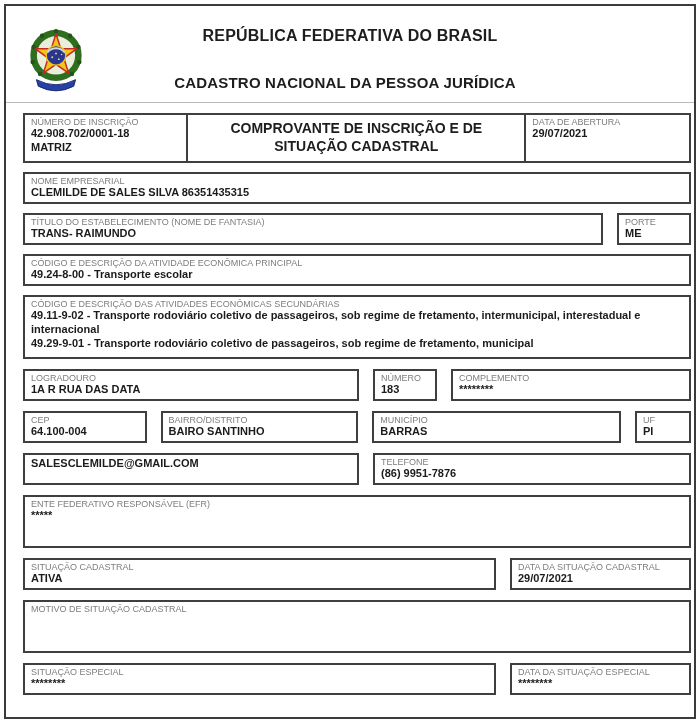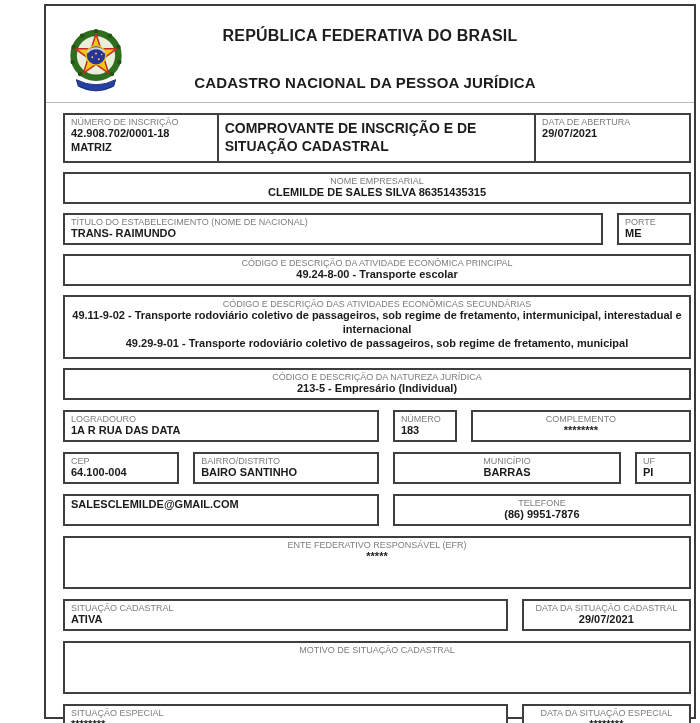--- a/index.html
+++ b/index.html
@@ -1,37 +1,37 @@
 <!DOCTYPE html>
 <html><head>
 <meta charset="utf-8">
 <style>
   html,body{margin:0;padding:0;background:#fff;}
   body{width:700px;height:723px;position:relative;font-family:"Liberation Sans",sans-serif;-webkit-font-smoothing:antialiased;}
-  .page{position:absolute;left:4px;top:4px;right:4px;bottom:4px;border:2px solid #3b3b3b;background:#fff;margin-left:40px;}
+  .page{position:absolute;left:4px;top:4px;right:4px;bottom:4px;border:2px solid #3b3b3b;background:#fff;}
   
   .hdr{position:relative;height:96px;border-bottom:1px solid #b9b9b9;}
   .emblem{position:absolute;left:22px;top:20px;width:56px;height:70px;}
   .hdr-titles{position:absolute;left:0;right:0;top:0;height:100%;}
   .t1{position:absolute;left:0;right:0;top:21px;text-align:center;font-size:16px;font-weight:bold;color:#1d1d1d;letter-spacing:.2px;}
   .t2{position:absolute;left:0;right:10px;top:68px;text-align:center;font-size:15px;font-weight:bold;color:#1d1d1d;letter-spacing:.2px;}
   
   .content{padding:10px 3px 0 17px;display:flex;flex-direction:column;gap:9px;}
   .row{display:flex;gap:14px;}
   .box{border:2px solid #3f3f3f;background:#fff;padding:2px 6px 3px;box-sizing:border-box;overflow:hidden;}
   .h32{height:32px}.h44{height:53px}.h64{height:64px}
   .lbl{font-size:9px;color:#7d7d7d;line-height:1.15;white-space:nowrap;}
   .val{font-size:11px;font-weight:bold;color:#1b1b1b;line-height:1.25;}
-  .grow{flex:1 1 auto;min-width:0;text-align:center;}
+  .grow{flex:1 1 auto;min-width:0;}
   
   .toprow{display:flex;padding:0;height:50px;}
   .toprow .cell{box-sizing:border-box;padding:2px 6px;}
   .c-num{flex:0 0 24.3%;}
   .c-title{flex:0 0 51.2%;border-left:2px solid #3f3f3f;border-right:2px solid #3f3f3f;display:flex;align-items:flex-start;justify-content:center;}
-  .doc-title{font-size:14px;font-weight:bold;color:#1d1d1d;text-align:left;line-height:1.3;padding-top:2px;}
+  .doc-title{font-size:14px;font-weight:bold;color:#1d1d1d;text-align:center;line-height:1.3;padding-top:2px;}
   .c-data{flex:1 1 auto;}
   
   .w-titulo{flex:1 1 auto;} .w-porte{flex:0 0 74px;}
   .w-logr{flex:0 0 50.3%;} .w-numero{flex:0 0 64px;} 
   .w-cep{flex:0 0 18.5%;} .w-bairro{flex:0 0 29.6%;} .w-uf{flex:0 0 56px;}
   .w-end{flex:0 0 50.3%;}
   .w-sit{flex:0 0 70.8%;}
 </style>
 </head>
 <body>
@@ -88,21 +88,21 @@
 
     <div class="row">
       <div class="box h32 grow">
         <div class="lbl">NOME EMPRESARIAL</div>
         <div class="val">CLEMILDE DE SALES SILVA 86351435315</div>
       </div>
     </div>
 
     <div class="row">
       <div class="box h32 w-titulo">
-        <div class="lbl">TÍTULO DO ESTABELECIMENTO (NOME DE NACIONAL)</div>
+        <div class="lbl">TÍTULO DO ESTABELECIMENTO (NOME DE FANTASIA)</div>
         <div class="val">TRANS- RAIMUNDO</div>
       </div>
       <div class="box h32 w-porte">
         <div class="lbl">PORTE</div>
         <div class="val">ME</div>
       </div>
     </div>
 
     <div class="row">
       <div class="box h32 grow">
@@ -112,26 +112,20 @@
     </div>
 
     <div class="row">
       <div class="box h64 grow">
         <div class="lbl">CÓDIGO E DESCRIÇÃO DAS ATIVIDADES ECONÔMICAS SECUNDÁRIAS</div>
         <div class="val" style="white-space:normal;">49.11-9-02 - Transporte rodoviário coletivo de passageiros, sob regime de fretamento, intermunicipal, interestadual e internacional</div>
         <div class="val" style="white-space:normal;">49.29-9-01 - Transporte rodoviário coletivo de passageiros, sob regime de fretamento, municipal</div>
       </div>
     </div>
 
-    <div class="row">
-      <div class="box h32 grow">
-        <div class="lbl">CÓDIGO E DESCRIÇÃO DA NATUREZA JURÍDICA</div>
-        <div class="val">213-5 - Empresário (Individual)</div>
-      </div>
-    </div>
 
     <div class="row" style="margin-top:1px;">
       <div class="box h32 w-logr">
         <div class="lbl">LOGRADOURO</div>
         <div class="val">1A R RUA DAS DATA</div>
       </div>
       <div class="box h32 w-numero">
         <div class="lbl">NÚMERO</div>
         <div class="val">183</div>
       </div>

